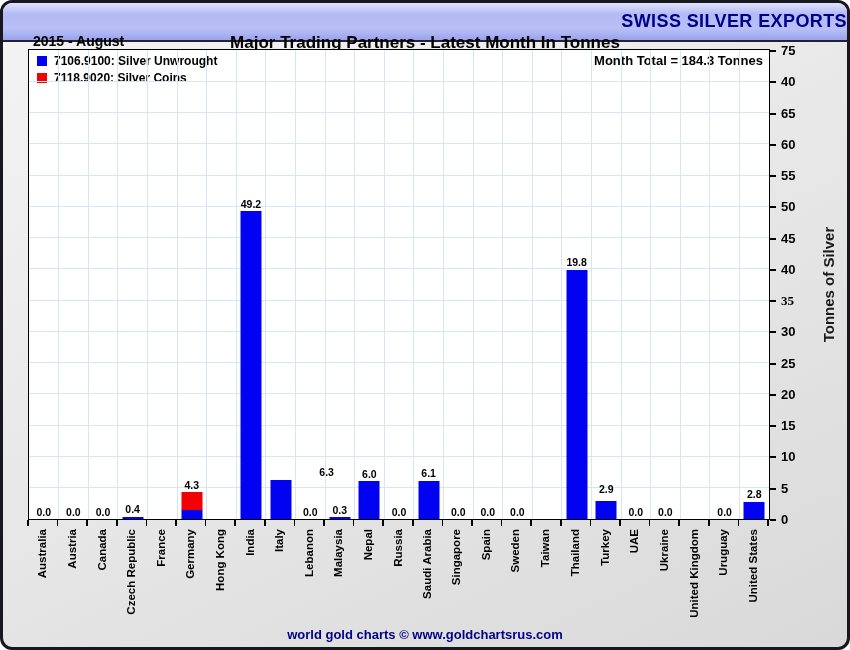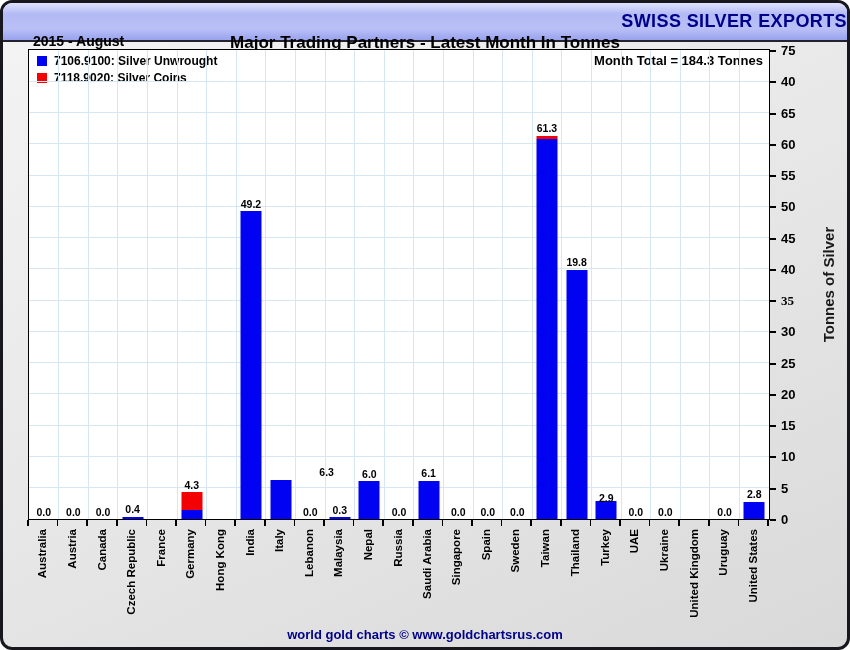--- a/index.html
+++ b/index.html
@@ -158,32 +158,27 @@
       </div>
       <div class="bar-slot" style="left: 414.4px; width: 29.6px;">
         <div class="bar-value" style="bottom: 1.5px;">0.0</div>
       </div>
       <div class="bar-slot" style="left: 444px; width: 29.6px;">
         <div class="bar-value" style="bottom: 1.5px;">0.0</div>
       </div>
       <div class="bar-slot" style="left: 473.6px; width: 29.6px;">
         <div class="bar-value" style="bottom: 1.5px;">0.0</div>
       </div>
-      <div class="bar-slot" style="left: 503.2px; width: 29.6px;">
-        <div class="bar-seg" style="bottom: 0px; height: 379.577px; background: rgb(2, 2, 242);"></div>
-        <div class="bar-seg" style="bottom: 379.577px; height: 3.752px; background: rgb(242, 2, 2);"></div>
-        <div class="bar-value" style="bottom: 384.829px;">61.3</div>
-      </div>
       <div class="bar-slot" style="left: 532.8px; width: 29.6px;">
         <div class="bar-seg" style="bottom: 0px; height: 249.508px; background: rgb(2, 2, 242);"></div>
         <div class="bar-value" style="bottom: 251.008px;">19.8</div>
       </div>
       <div class="bar-slot" style="left: 562.4px; width: 29.6px;">
         <div class="bar-seg" style="bottom: 0px; height: 18.1347px; background: rgb(2, 2, 242);"></div>
-        <div class="bar-value" style="bottom: 15px;">2.9</div>
+        <div class="bar-value" style="bottom: 24px;">2.9</div>
       </div>
       <div class="bar-slot" style="left: 592px; width: 29.6px;">
         <div class="bar-value" style="bottom: 1.5px;">0.0</div>
       </div>
       <div class="bar-slot" style="left: 621.6px; width: 29.6px;">
         <div class="bar-value" style="bottom: 1.5px;">0.0</div>
       </div>
       <div class="bar-slot" style="left: 680.8px; width: 29.6px;">
         <div class="bar-value" style="bottom: 1.5px;">0.0</div>
       </div>

